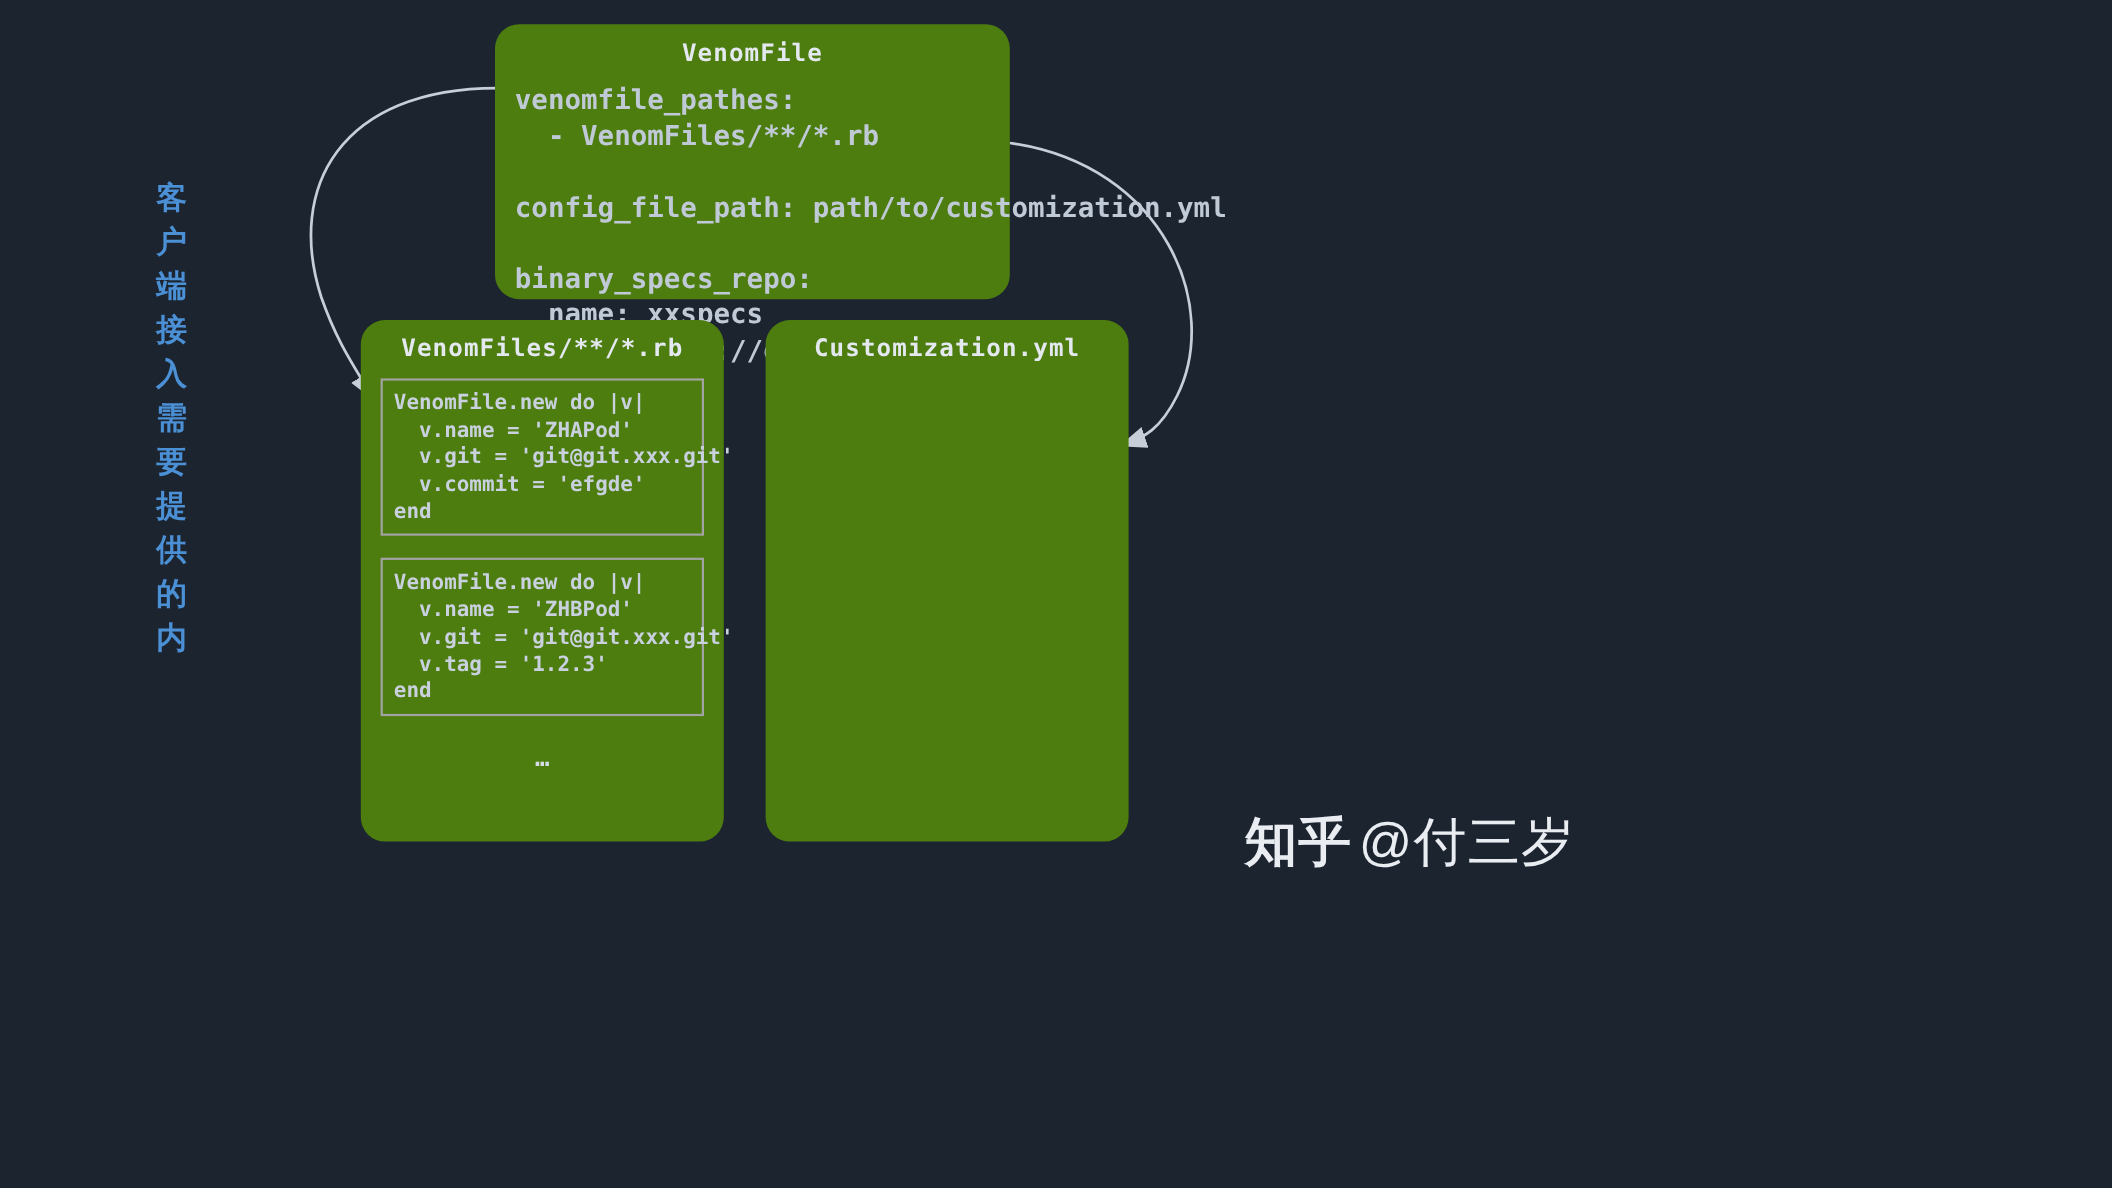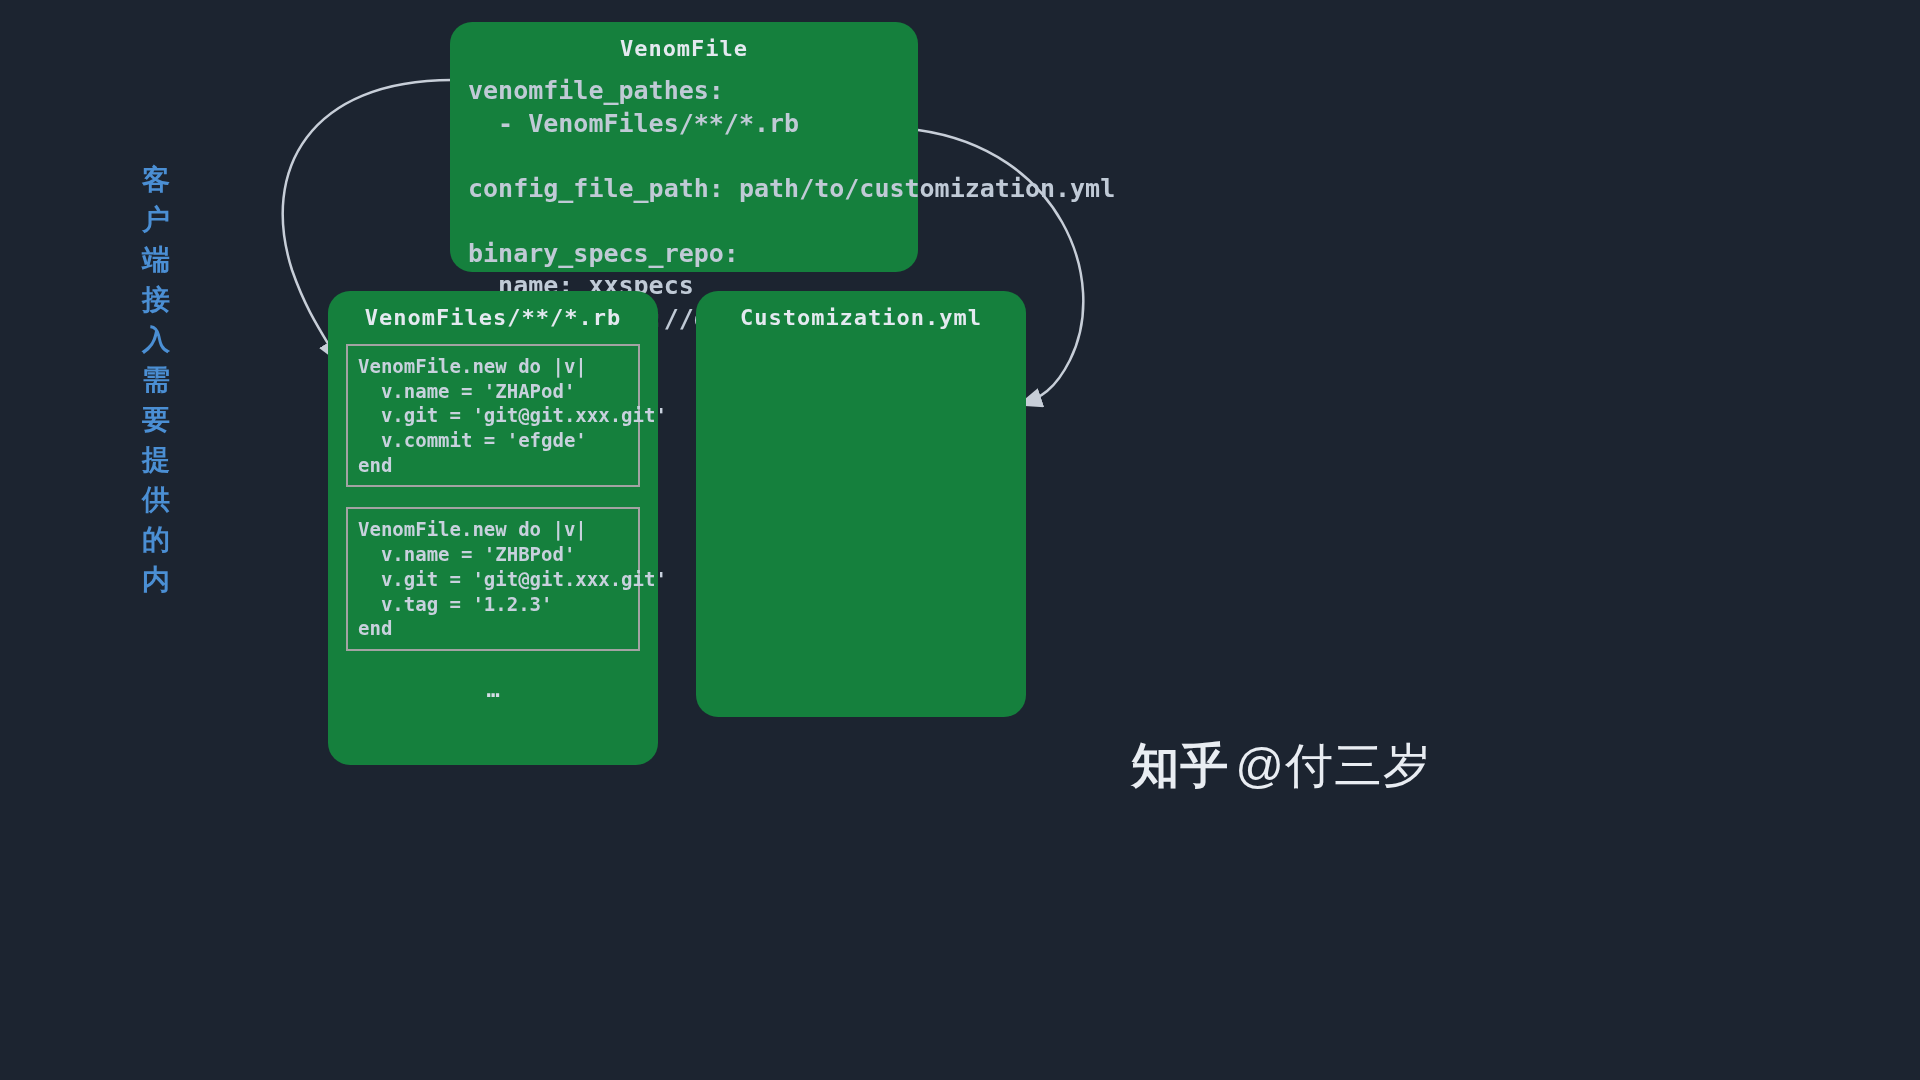--- a/index.html
+++ b/index.html
@@ -28,21 +28,21 @@
     font-weight: 600;
     line-height: 40px;
     text-align: center;
     font-family: 'PingFang SC', 'Microsoft YaHei', sans-serif;
   }
   .side-label span { display: block; }
 
   
   .panel {
     position: absolute;
-    background: #15803d;
+    background: #4d7c0f;
     border-radius: 22px;
     color: #d4dce6;
     padding: 14px 18px 18px 18px;
   }
   .panel-title {
     text-align: center;
     font-size: 22px;
     font-weight: 600;
     letter-spacing: 1px;
     color: #e4e9f0;
@@ -90,21 +90,21 @@
     top: 291px;
     width: 330px;
     height: 474px;
   }
 
   
   #panel-yml {
     left: 696px;
     top: 291px;
     width: 330px;
-    height: 426px;
+    height: 474px;
   }
 
   
   svg.arrows {
     position: absolute;
     left: 0;
     top: 0;
     width: 1456px;
     height: 816px;
     pointer-events: none;

